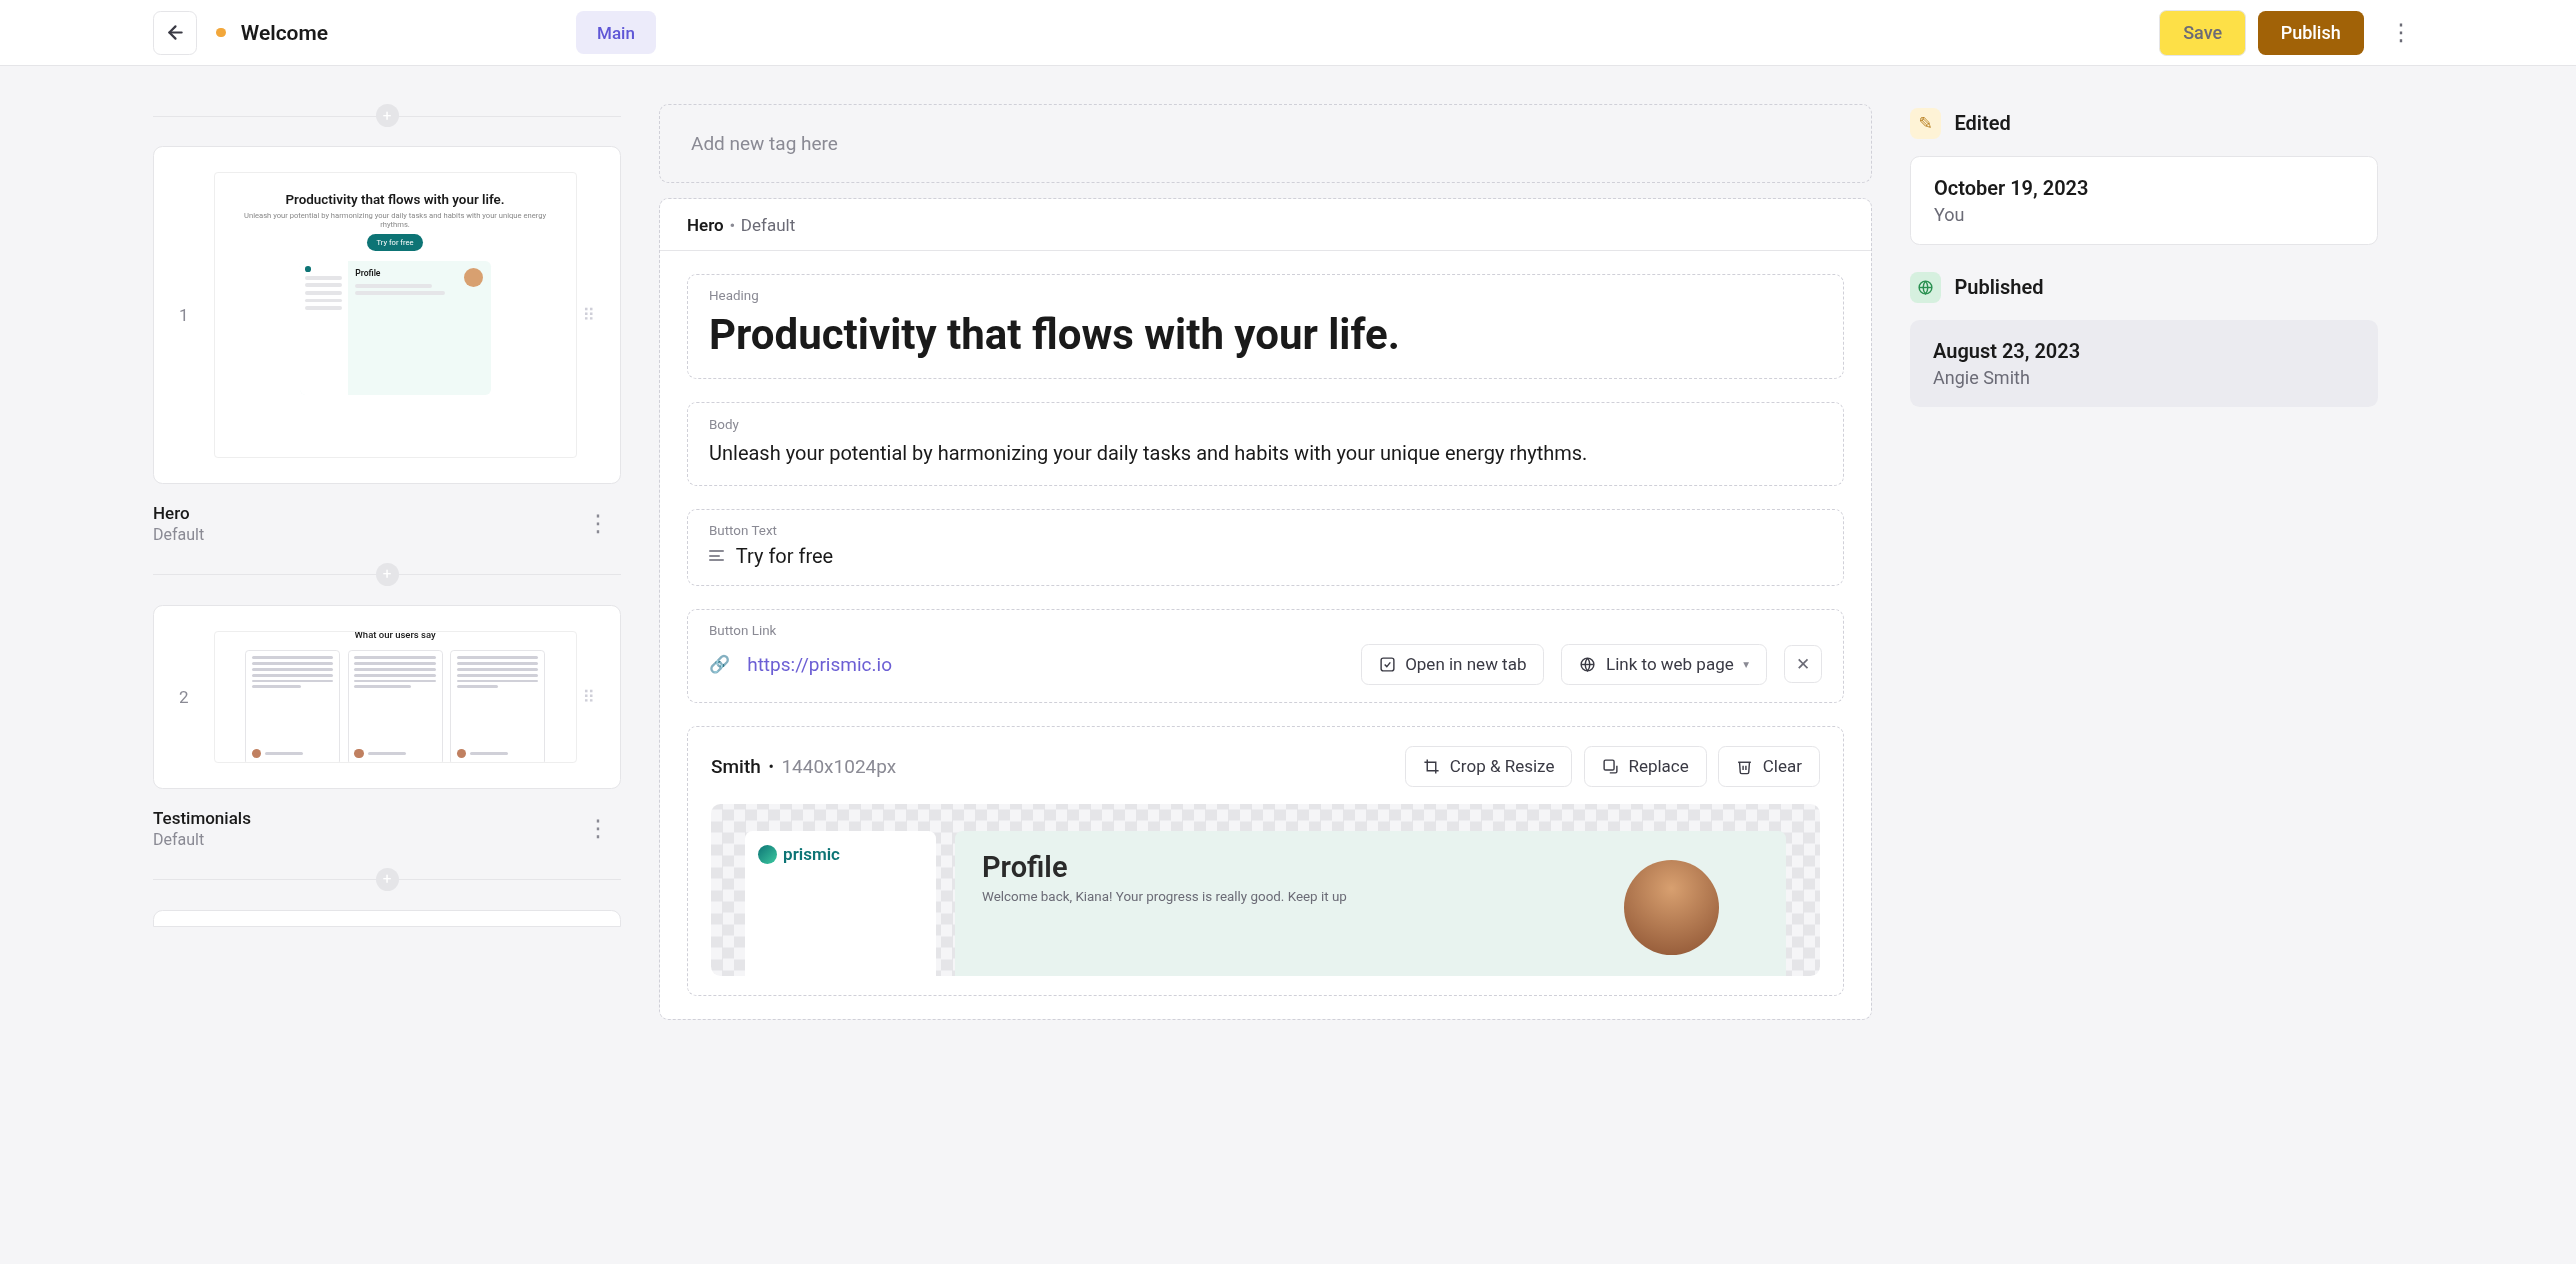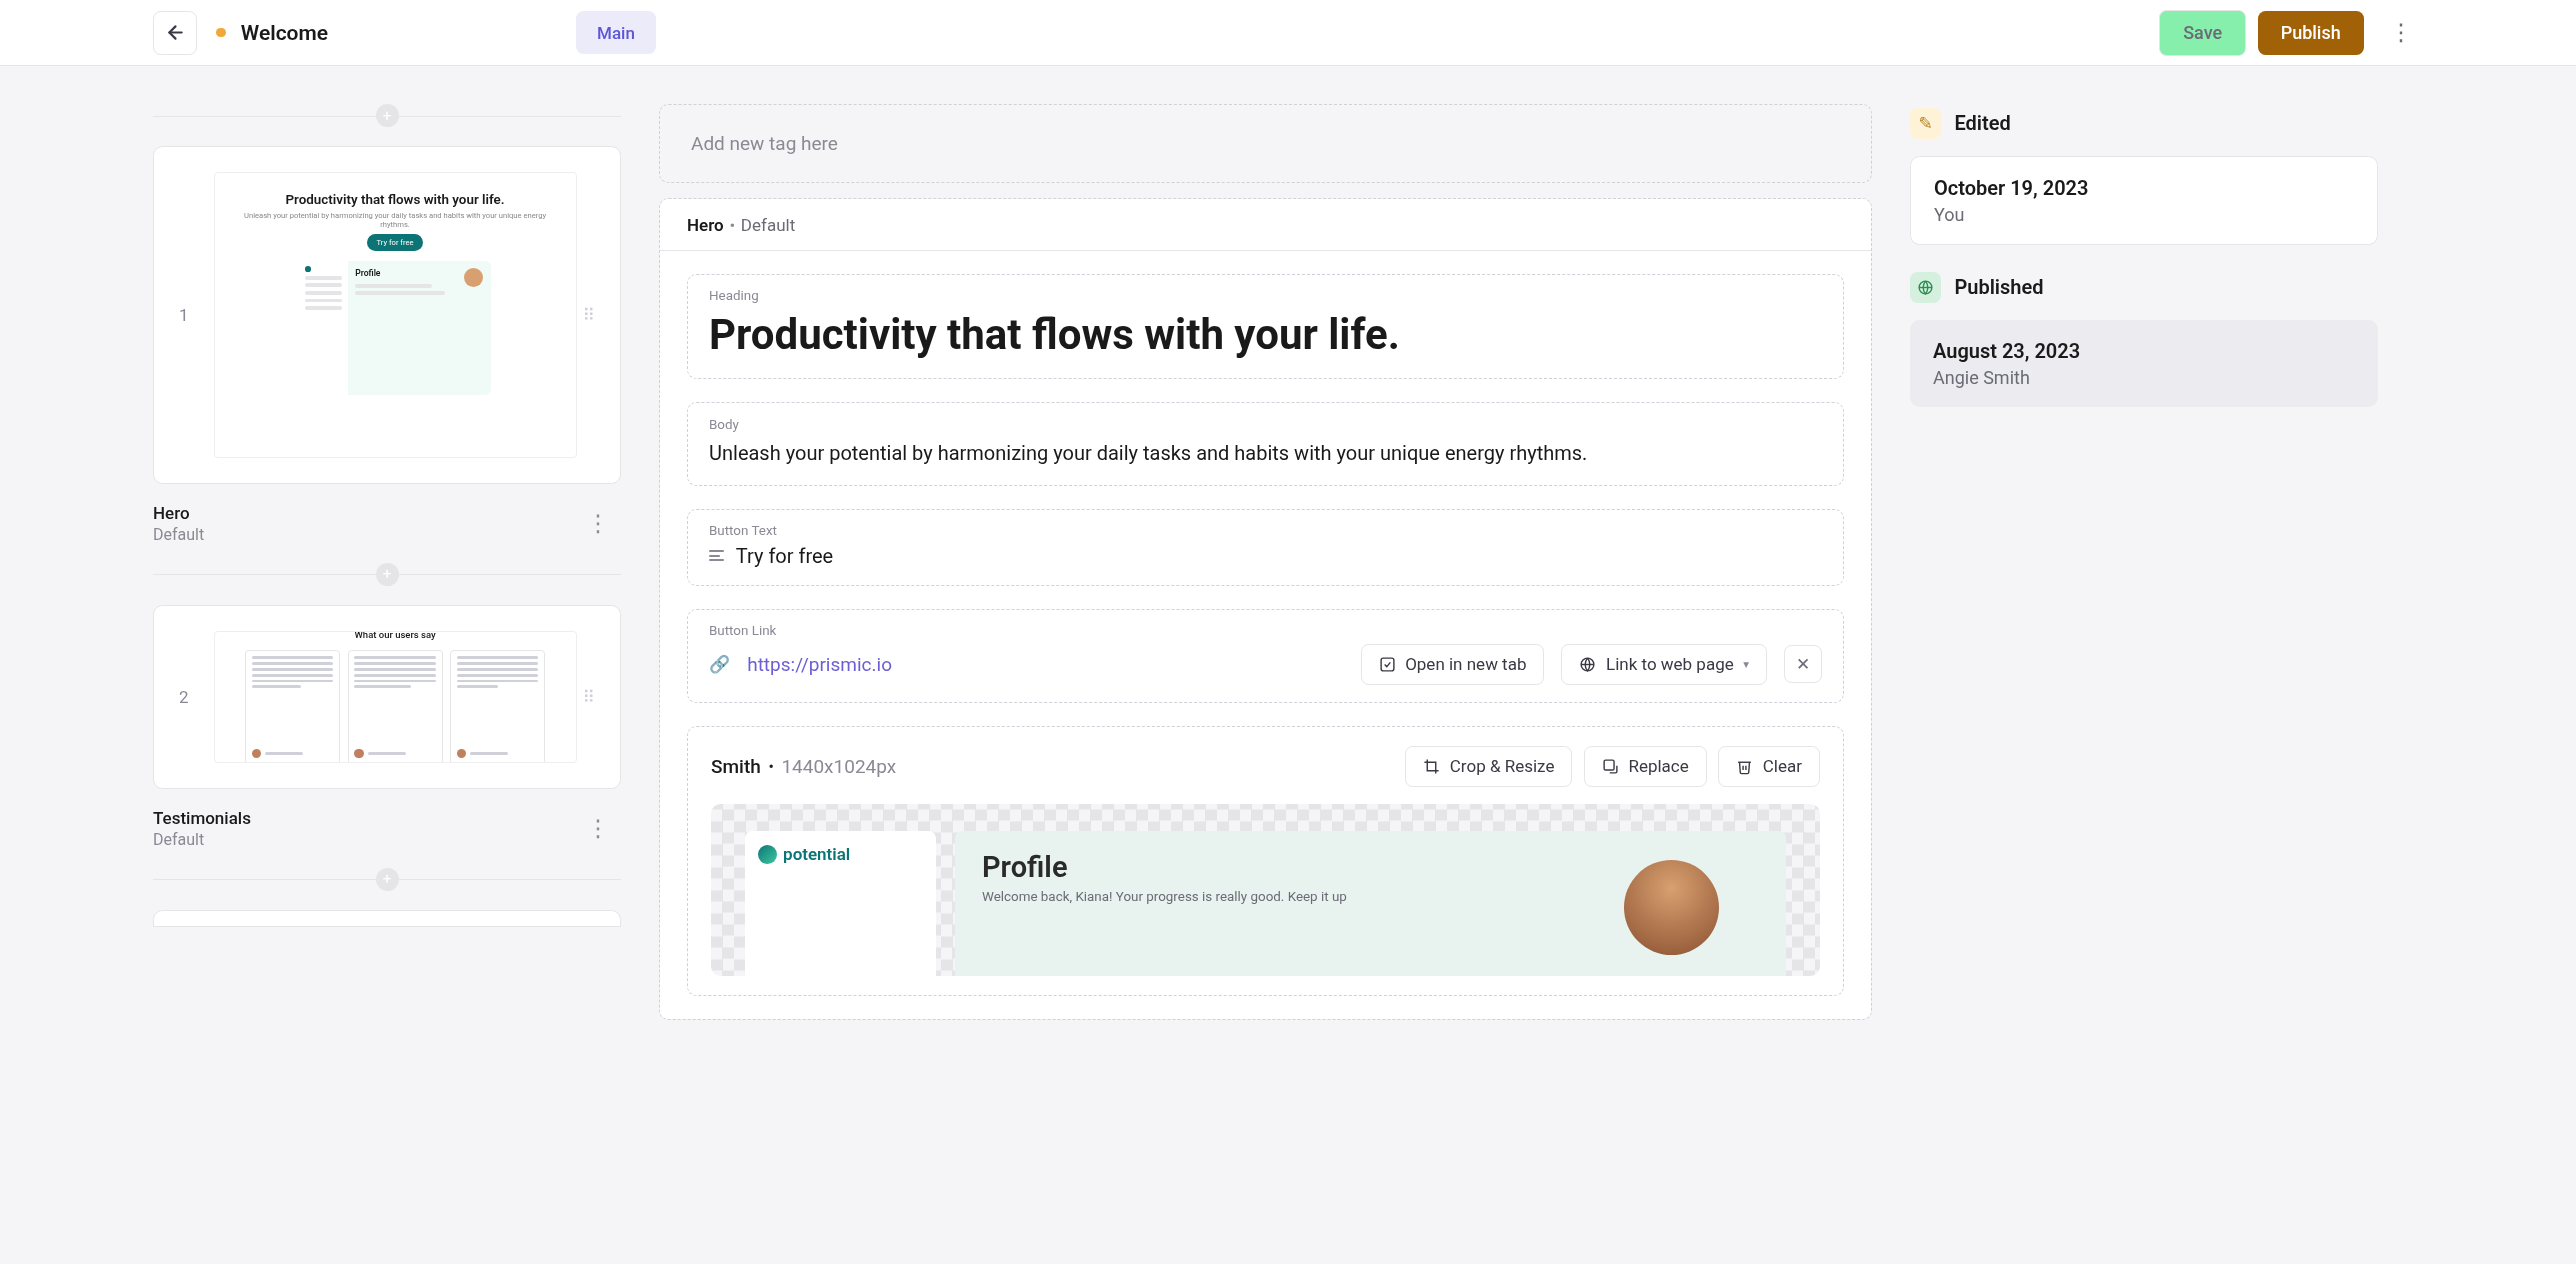--- a/index.html
+++ b/index.html
@@ -3,21 +3,21 @@
 <meta charset="utf-8">
 <style>
 * { box-sizing: border-box; margin: 0; padding: 0; font-family: -apple-system, BlinkMacSystemFont, "Segoe UI", Roboto, sans-serif; }
 body { background: #f5f5f7; color: #1a1a1a; }
 .header { display: flex; align-items: center; padding: 9.5px 153px; background: #fff; border-bottom: 1px solid #e5e5e8; }
 .back-btn { width: 44px; height: 44px; border: 1px solid #e5e5e8; border-radius: 7.6px; display: flex; align-items: center; justify-content: center; background: #fff; cursor: pointer; }
 .status-dot { width: 9.5px; height: 9.5px; border-radius: 50%; background: #f2a73b; margin: 0 15.3px 0 19px; }
 .page-title { font-size: 21px; font-weight: 600; }
 .tab-main { margin-left: 248px; padding: 11.5px 21px; background: #ecebfa; color: #5f56d6; border-radius: 7.6px; font-size: 17px; font-weight: 500; }
 .spacer { flex: 1; }
-.btn-save { padding: 11.5px 23px; border: 1px solid #e5e5e8; border-radius: 7.6px; background: #86efac; color: #6b6b76; font-size: 18px; font-weight: 500; margin-right: 11.5px; cursor: pointer; }
+.btn-save { padding: 11.5px 23px; border: 1px solid #e5e5e8; border-radius: 7.6px; background: #fde047; color: #6b6b76; font-size: 18px; font-weight: 500; margin-right: 11.5px; cursor: pointer; }
 .btn-publish { padding: 11.5px 23px; border-radius: 7.6px; background: #a16207; color: #fff; font-size: 18px; font-weight: 500; border: none; cursor: pointer; }
 .more-btn { width: 44px; height: 44px; display: flex; align-items: center; justify-content: center; margin-left: 15.3px; cursor: pointer; color: #6b6b76; font-size: 23px; }
 .content { display: flex; gap: 38px; padding: 38px 153px; align-items: flex-start; }
 .sidebar { width: 468px; flex-shrink: 0; }
 .add-sep { position: relative; height: 23px; display: flex; align-items: center; justify-content: center; margin-bottom: 19px; }
 .add-sep::before { content: ""; position: absolute; left: 0; right: 0; top: 50%; border-top: 1px solid #e5e5e8; }
 .add-circle { width: 23px; height: 23px; border-radius: 50%; background: #e5e5e8; color: #fff; font-size: 15.3px; display: flex; align-items: center; justify-content: center; position: relative; z-index: 1; cursor: pointer; }
 .slice-card { border: 1px solid #e5e5e8; border-radius: 9.5px; background: #fff; padding: 25px; position: relative; margin-bottom: 15.3px; display: flex; align-items: center; }
 .slice-num { color: #8a8a94; font-size: 17px; margin-right: 25px; }
 .slice-thumb { width: 363px; height: 286px; background: #fff; border: 1px solid #eee; border-radius: 3.8px; display: flex; flex-direction: column; align-items: center; padding: 19px; overflow: hidden; }
@@ -298,21 +298,21 @@
                     <path d="M10 11v6M14 11v6"></path>
                   </svg>
                 <span>Clear</span>
               </button>
             </div>
           </div>
           <div class="image-preview">
             <div class="prev-side">
               <div class="prev-logo">
                   <div class="swirl"></div>
-                  <span>potential</span>
+                  <span>prismic</span>
                 </div>
             </div>
             <div class="prev-main">
               <div class="prev-profile-title">Profile</div>
               <div class="prev-sub">Welcome back, Kiana! Your progress is really good. Keep it up</div>
               <div class="prev-avatar"></div>
             </div>
           </div>
         </div>
       </div>

